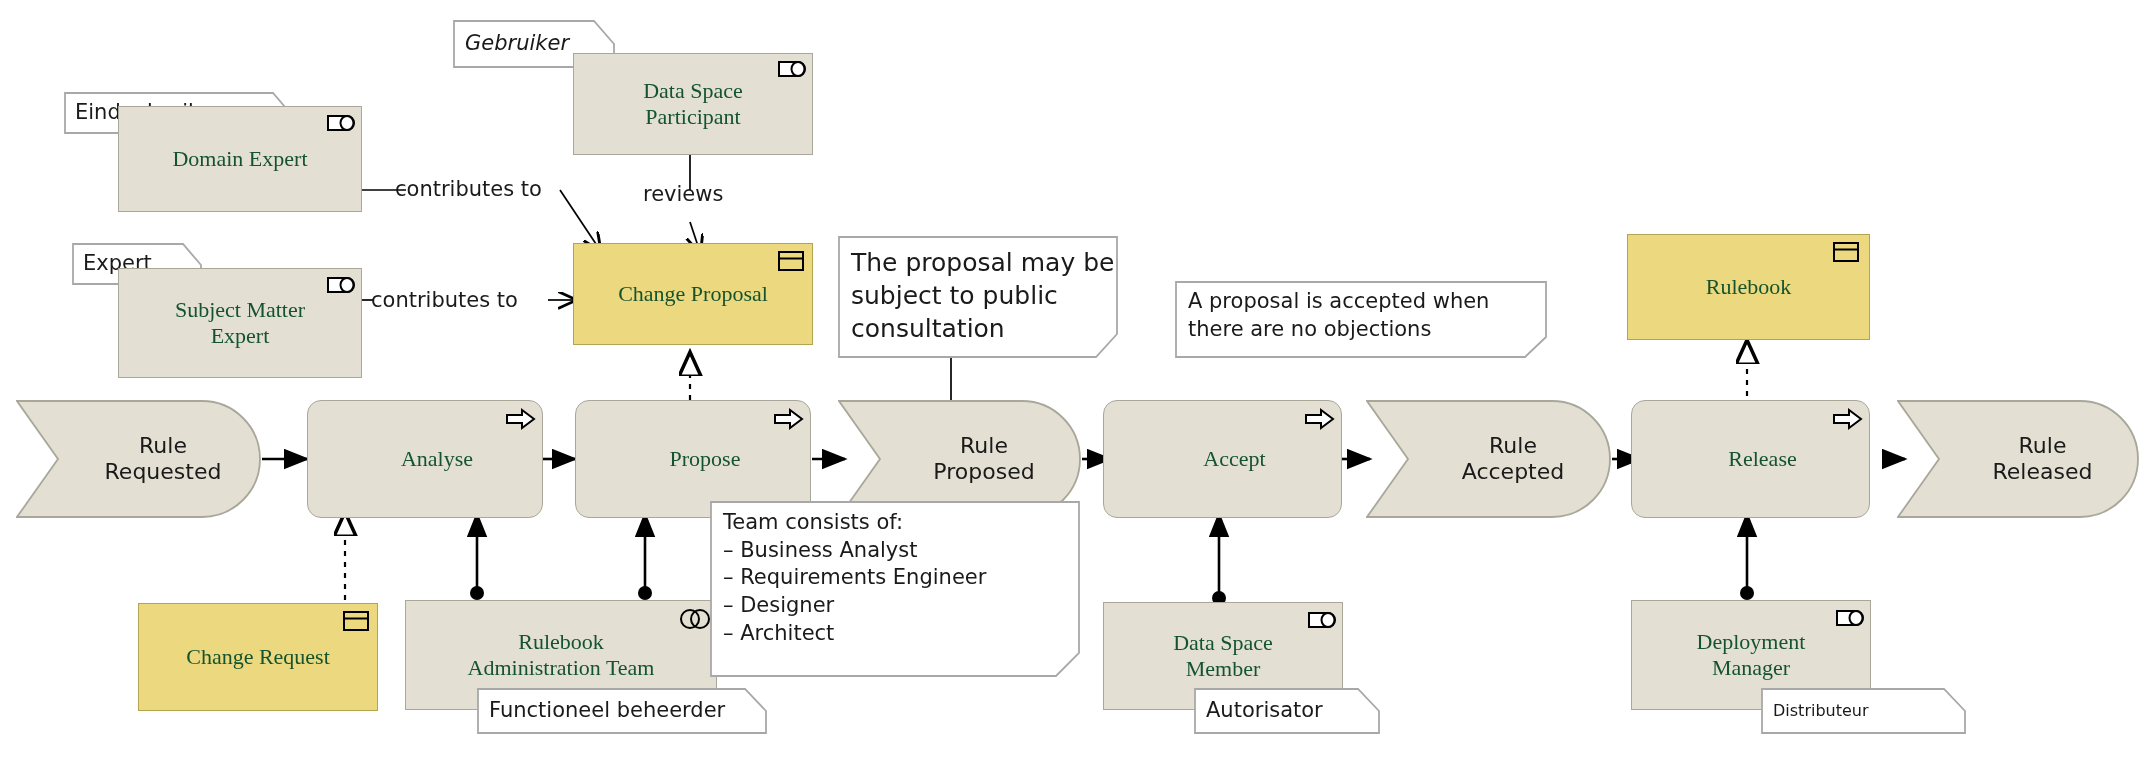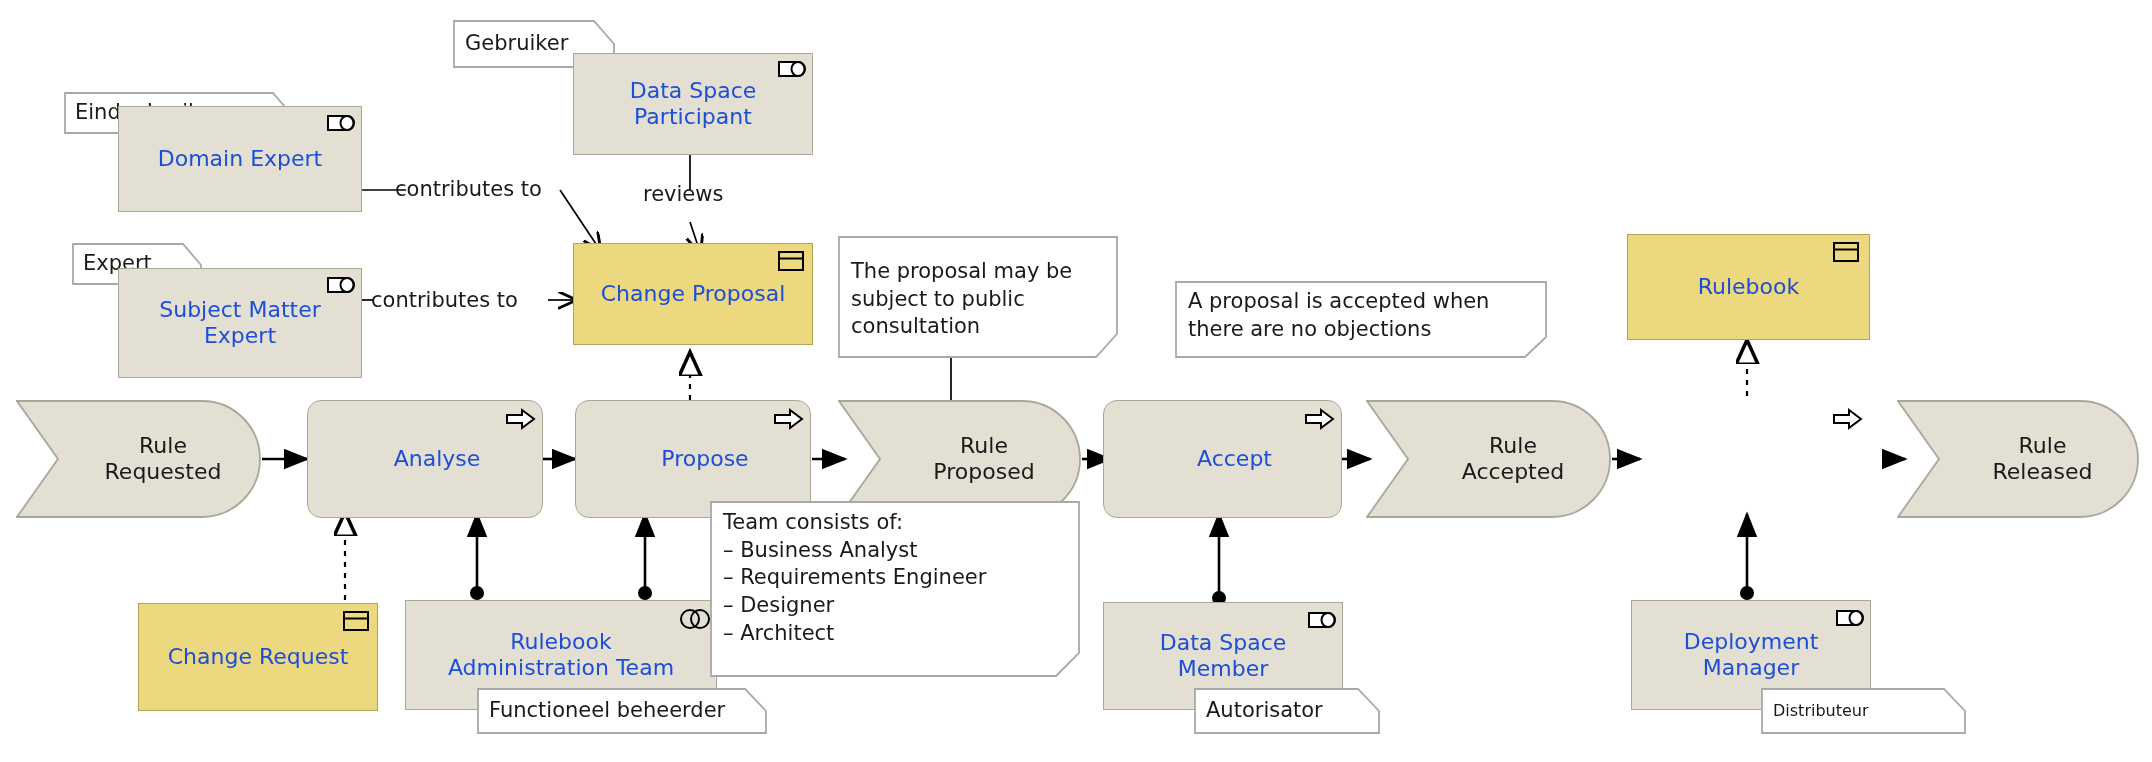--- a/index.html
+++ b/index.html
@@ -11,23 +11,24 @@
     background:#ffffff;
     overflow:hidden;
   }
   .node{
     position:absolute;
     box-sizing:border-box;
     display:flex;
     align-items:center;
     justify-content:center;
     text-align:center;
-    color:#1d4ed8;
+    color:#14532d;
     line-height:1.18;
     white-space:pre-line;
+    font-family:Liberation Serif, serif;
   }
   
   .el-rect{
     background:#e3e0d3;
     border:1.6px solid #a9a69a;
   }
   .el-rect.yellow{
     background:#ecd97f;
     border:1.6px solid #b5a44f;
   }
@@ -141,21 +142,21 @@
     <div class="note-text" style="padding-left:11px;font-size:21px;">Eindgebruiker</div>
   </div>
 
   <div class="note" style="left:72px;top:243px;width:130px;height:42px;">
     <svg class="note-svg" width="130" height="42" viewBox="0 0 130 42">
       <path d="M1,1 H111 L129,22 V41 H1 Z" fill="#ffffff" stroke="#a8a8a8" stroke-width="1.8"></path>
     </svg>
     <div class="note-text" style="padding-left:11px;font-size:21px;">Expert</div>
   </div>
 
-  <div class="note" style="left:453px;top:20px;width:162px;height:48px;">
+  <div class="note" style="left:453px;top:20px;width:162px;height:48px;font-style:italic;">
     <svg class="note-svg" width="162" height="48" viewBox="0 0 162 48">
       <path d="M1,1 H141 L161,24 V47 H1 Z" fill="#ffffff" stroke="#a8a8a8" stroke-width="1.8"></path>
     </svg>
     <div class="note-text" style="padding-left:12px;font-size:21px;">Gebruiker</div>
   </div>
 
   <div class="node el-rect" style="left:118px;top:106px;width:244px;height:106px;font-size:22px;">
     <span>Domain Expert</span>
   </div>
   <svg class="ic" style="left:326px;top:112px;" width="32" height="22" viewBox="0 0 32 22">
@@ -270,37 +271,40 @@
   </svg>
 
   <div class="el-event-wrap" style="left:1366px;top:400px;width:246px;height:118px;">
     <svg class="el-event-svg" width="246" height="118" viewBox="0 0 246 118">
       <path d="M1,1 H186 A57,57 0 0 1 186,117 H1 L42,59 Z" fill="#e3e0d3" stroke="#a9a69a" stroke-width="1.8"></path>
     </svg>
     <div class="el-event-label" style="font-size:22px;padding-left:24px;">Rule
 Accepted</div>
   </div>
 
+  <div class="node el-process" style="left:1631px;top:400px;width:239px;height:118px;font-size:22px;">
+    <span>Release</span>
+  </div>
   <svg class="ic" style="left:1832px;top:408px;" width="32" height="22" viewBox="0 0 32 22">
     <path d="M2,7 H17 V2 L29,11 L17,20 V15 H2 Z" fill="#fff" stroke="#000" stroke-width="2" stroke-linejoin="miter"></path>
   </svg>
 
   <div class="el-event-wrap" style="left:1897px;top:400px;width:243px;height:118px;">
     <svg class="el-event-svg" width="243" height="118" viewBox="0 0 243 118">
       <path d="M1,1 H183 A57,57 0 0 1 183,117 H1 L42,59 Z" fill="#e3e0d3" stroke="#a9a69a" stroke-width="1.8"></path>
     </svg>
     <div class="el-event-label" style="font-size:22px;padding-left:24px;">Rule
 Released</div>
   </div>
 
   <div class="note" style="left:838px;top:236px;width:280px;height:122px;">
     <svg class="note-svg" width="280" height="122" viewBox="0 0 280 122">
       <path d="M1,1 H279 V98 L258,121 H1 Z" fill="#ffffff" stroke="#a8a8a8" stroke-width="1.8"></path>
     </svg>
-    <div class="note-text lead" style="padding:10px 0 0 13px;font-size:21px;margin-top:12px;">The proposal may be
+    <div class="note-text lead" style="padding:10px 0 0 13px;font-size:25px;">The proposal may be
 subject to public
 consultation</div>
   </div>
 
   <div class="note" style="left:1175px;top:281px;width:372px;height:77px;">
     <svg class="note-svg" width="372" height="77" viewBox="0 0 372 77">
       <path d="M1,1 H371 V56 L350,76 H1 Z" fill="#ffffff" stroke="#a8a8a8" stroke-width="1.8"></path>
     </svg>
     <div class="note-text lead" style="padding:7px 0 0 13px;font-size:21px;">A proposal is accepted when
 there are no objections</div>

